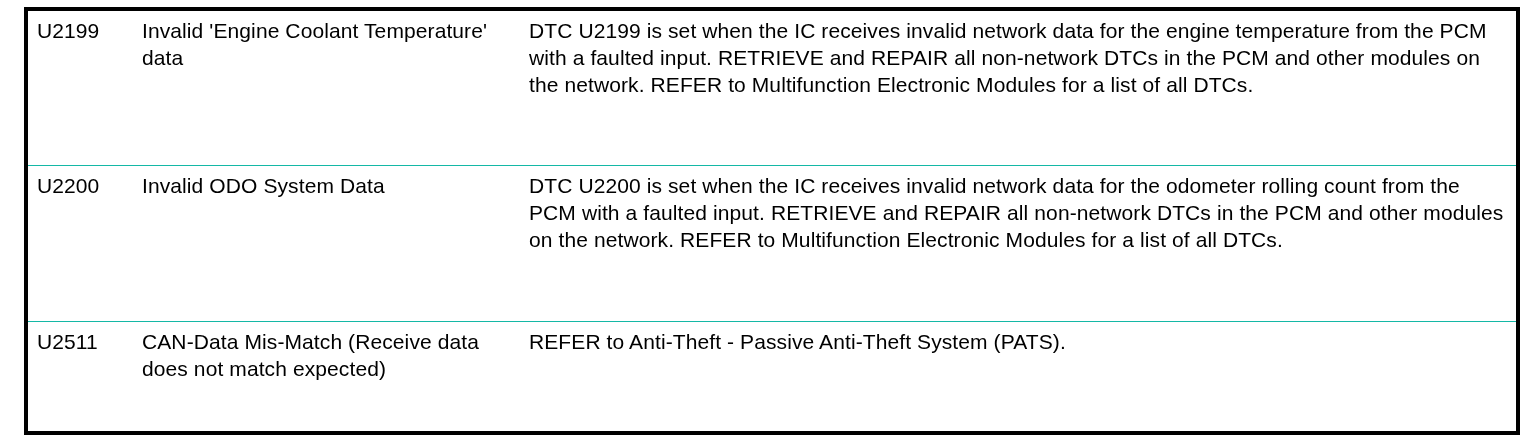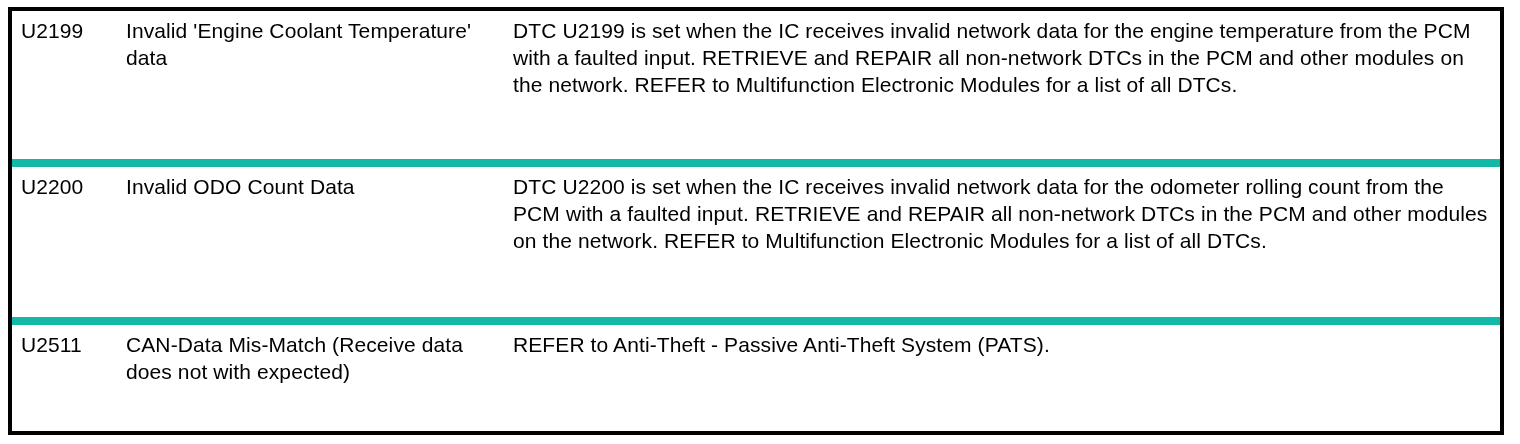--- a/index.html
+++ b/index.html
@@ -10,21 +10,21 @@
   body {
     width: 1520px;
     height: 444px;
     font-family: "Liberation Sans", sans-serif;
     color: #000000;
     overflow: hidden;
   }
 
   #dtc-table-wrap {
     position: absolute;
-    left: 8px;
+    left: 24px;
     top: 7px;
     width: 1496px;
     height: 428px;
     box-sizing: border-box;
     border: 4px solid #000000;
   }
 
   table.dtc-table {
     width: 100%;
     height: 100%;
@@ -55,21 +55,21 @@
     padding-left: 12px;
     padding-right: 10px;
   }
   td.col-action {
     padding-left: 12px;
     padding-right: 14px;
   }
 
   
   tr.dtc-row + tr.dtc-row td {
-    border-top: 8px solid #14b8a6;
+    border-top: 1px solid #14b8a6;
     margin-top: 36px;
   }
 
   .cell-text {
     display: block;
   }
 </style>
 </head>
 <body>
 
@@ -85,32 +85,32 @@
         </td>
         <td class="col-action">
           <span class="cell-text">DTC U2199 is set when the IC receives invalid network data for the engine temperature from the PCM with a faulted input. RETRIEVE and REPAIR all non-network DTCs in the PCM and other modules on the network. REFER to Multifunction Electronic Modules for a list of all DTCs.</span>
         </td>
       </tr>
       <tr class="dtc-row">
         <td class="col-code">
           <span class="cell-text">U2200</span>
         </td>
         <td class="col-desc">
-          <span class="cell-text">Invalid ODO Count Data</span>
+          <span class="cell-text">Invalid ODO System Data</span>
         </td>
         <td class="col-action">
           <span class="cell-text">DTC U2200 is set when the IC receives invalid network data for the odometer rolling count from the PCM with a faulted input. RETRIEVE and REPAIR all non-network DTCs in the PCM and other modules on the network. REFER to Multifunction Electronic Modules for a list of all DTCs.</span>
         </td>
       </tr>
       <tr class="dtc-row">
         <td class="col-code">
           <span class="cell-text">U2511</span>
         </td>
         <td class="col-desc">
-          <span class="cell-text">CAN-Data Mis-Match (Receive data does not with expected)</span>
+          <span class="cell-text">CAN-Data Mis-Match (Receive data does not match expected)</span>
         </td>
         <td class="col-action">
           <span class="cell-text">REFER to Anti-Theft - Passive Anti-Theft System (PATS).</span>
         </td>
       </tr>
     </tbody>
   </table>
 </div>
 
 </body></html>

